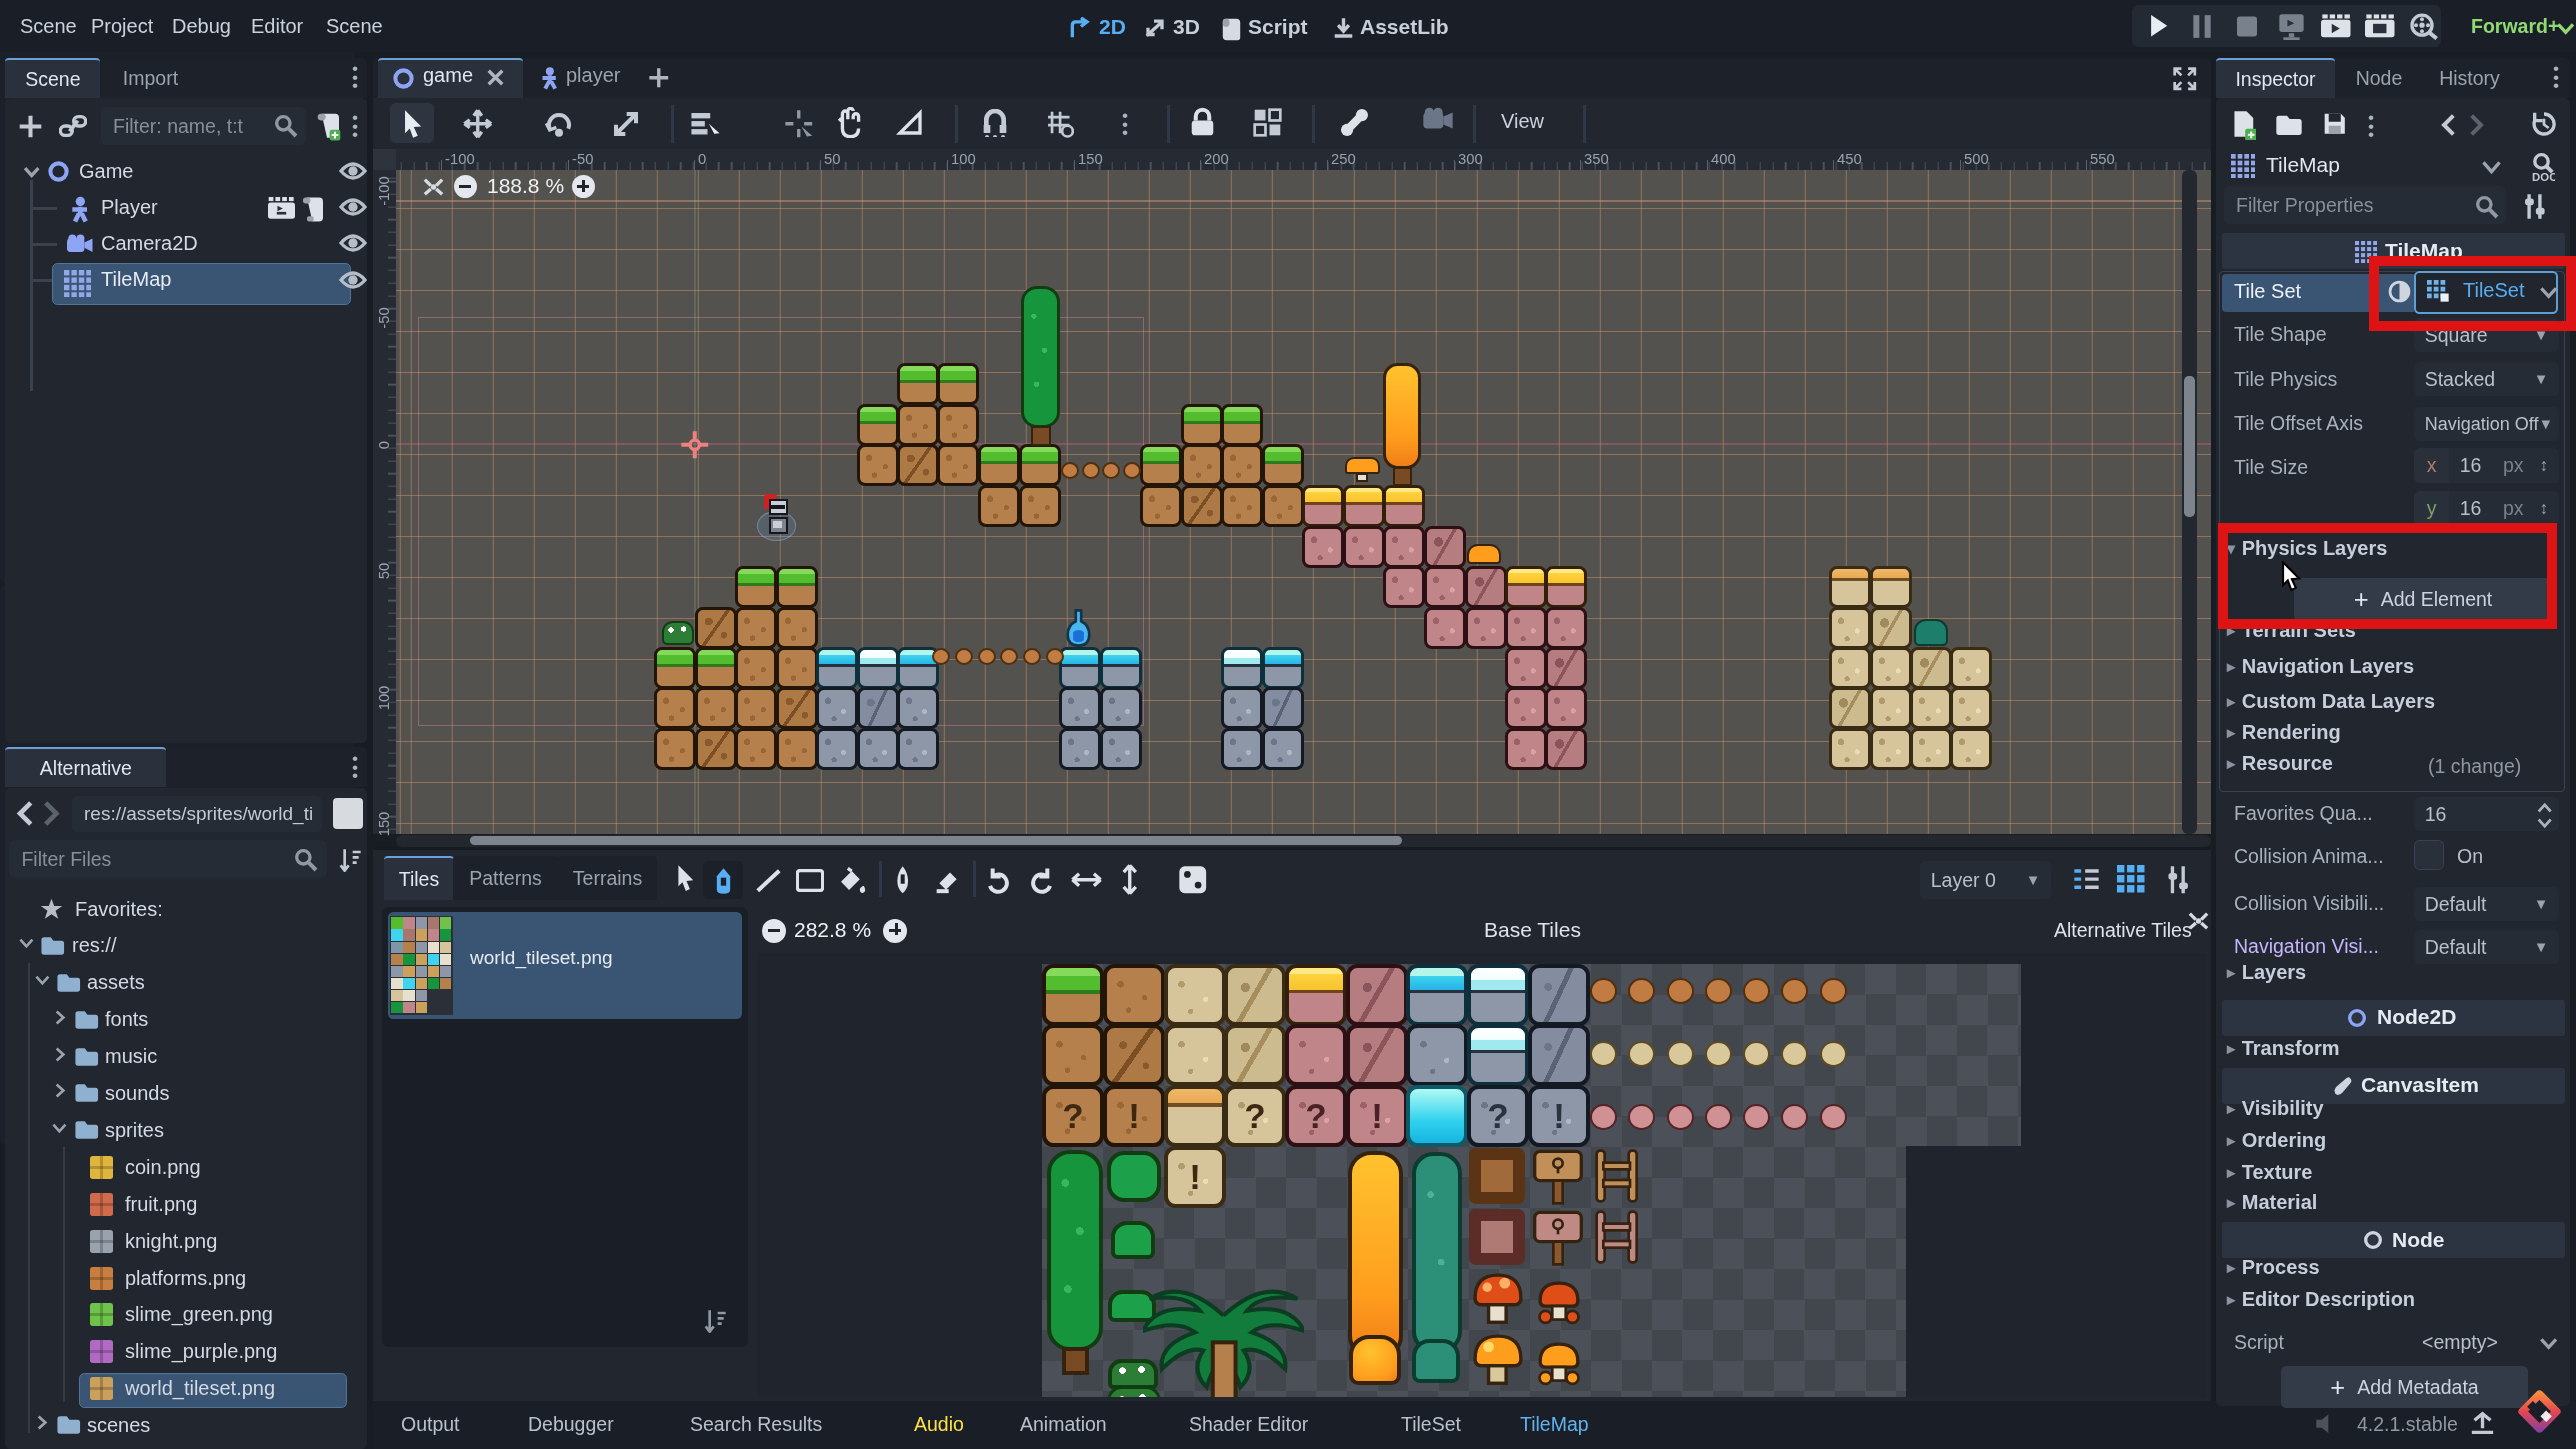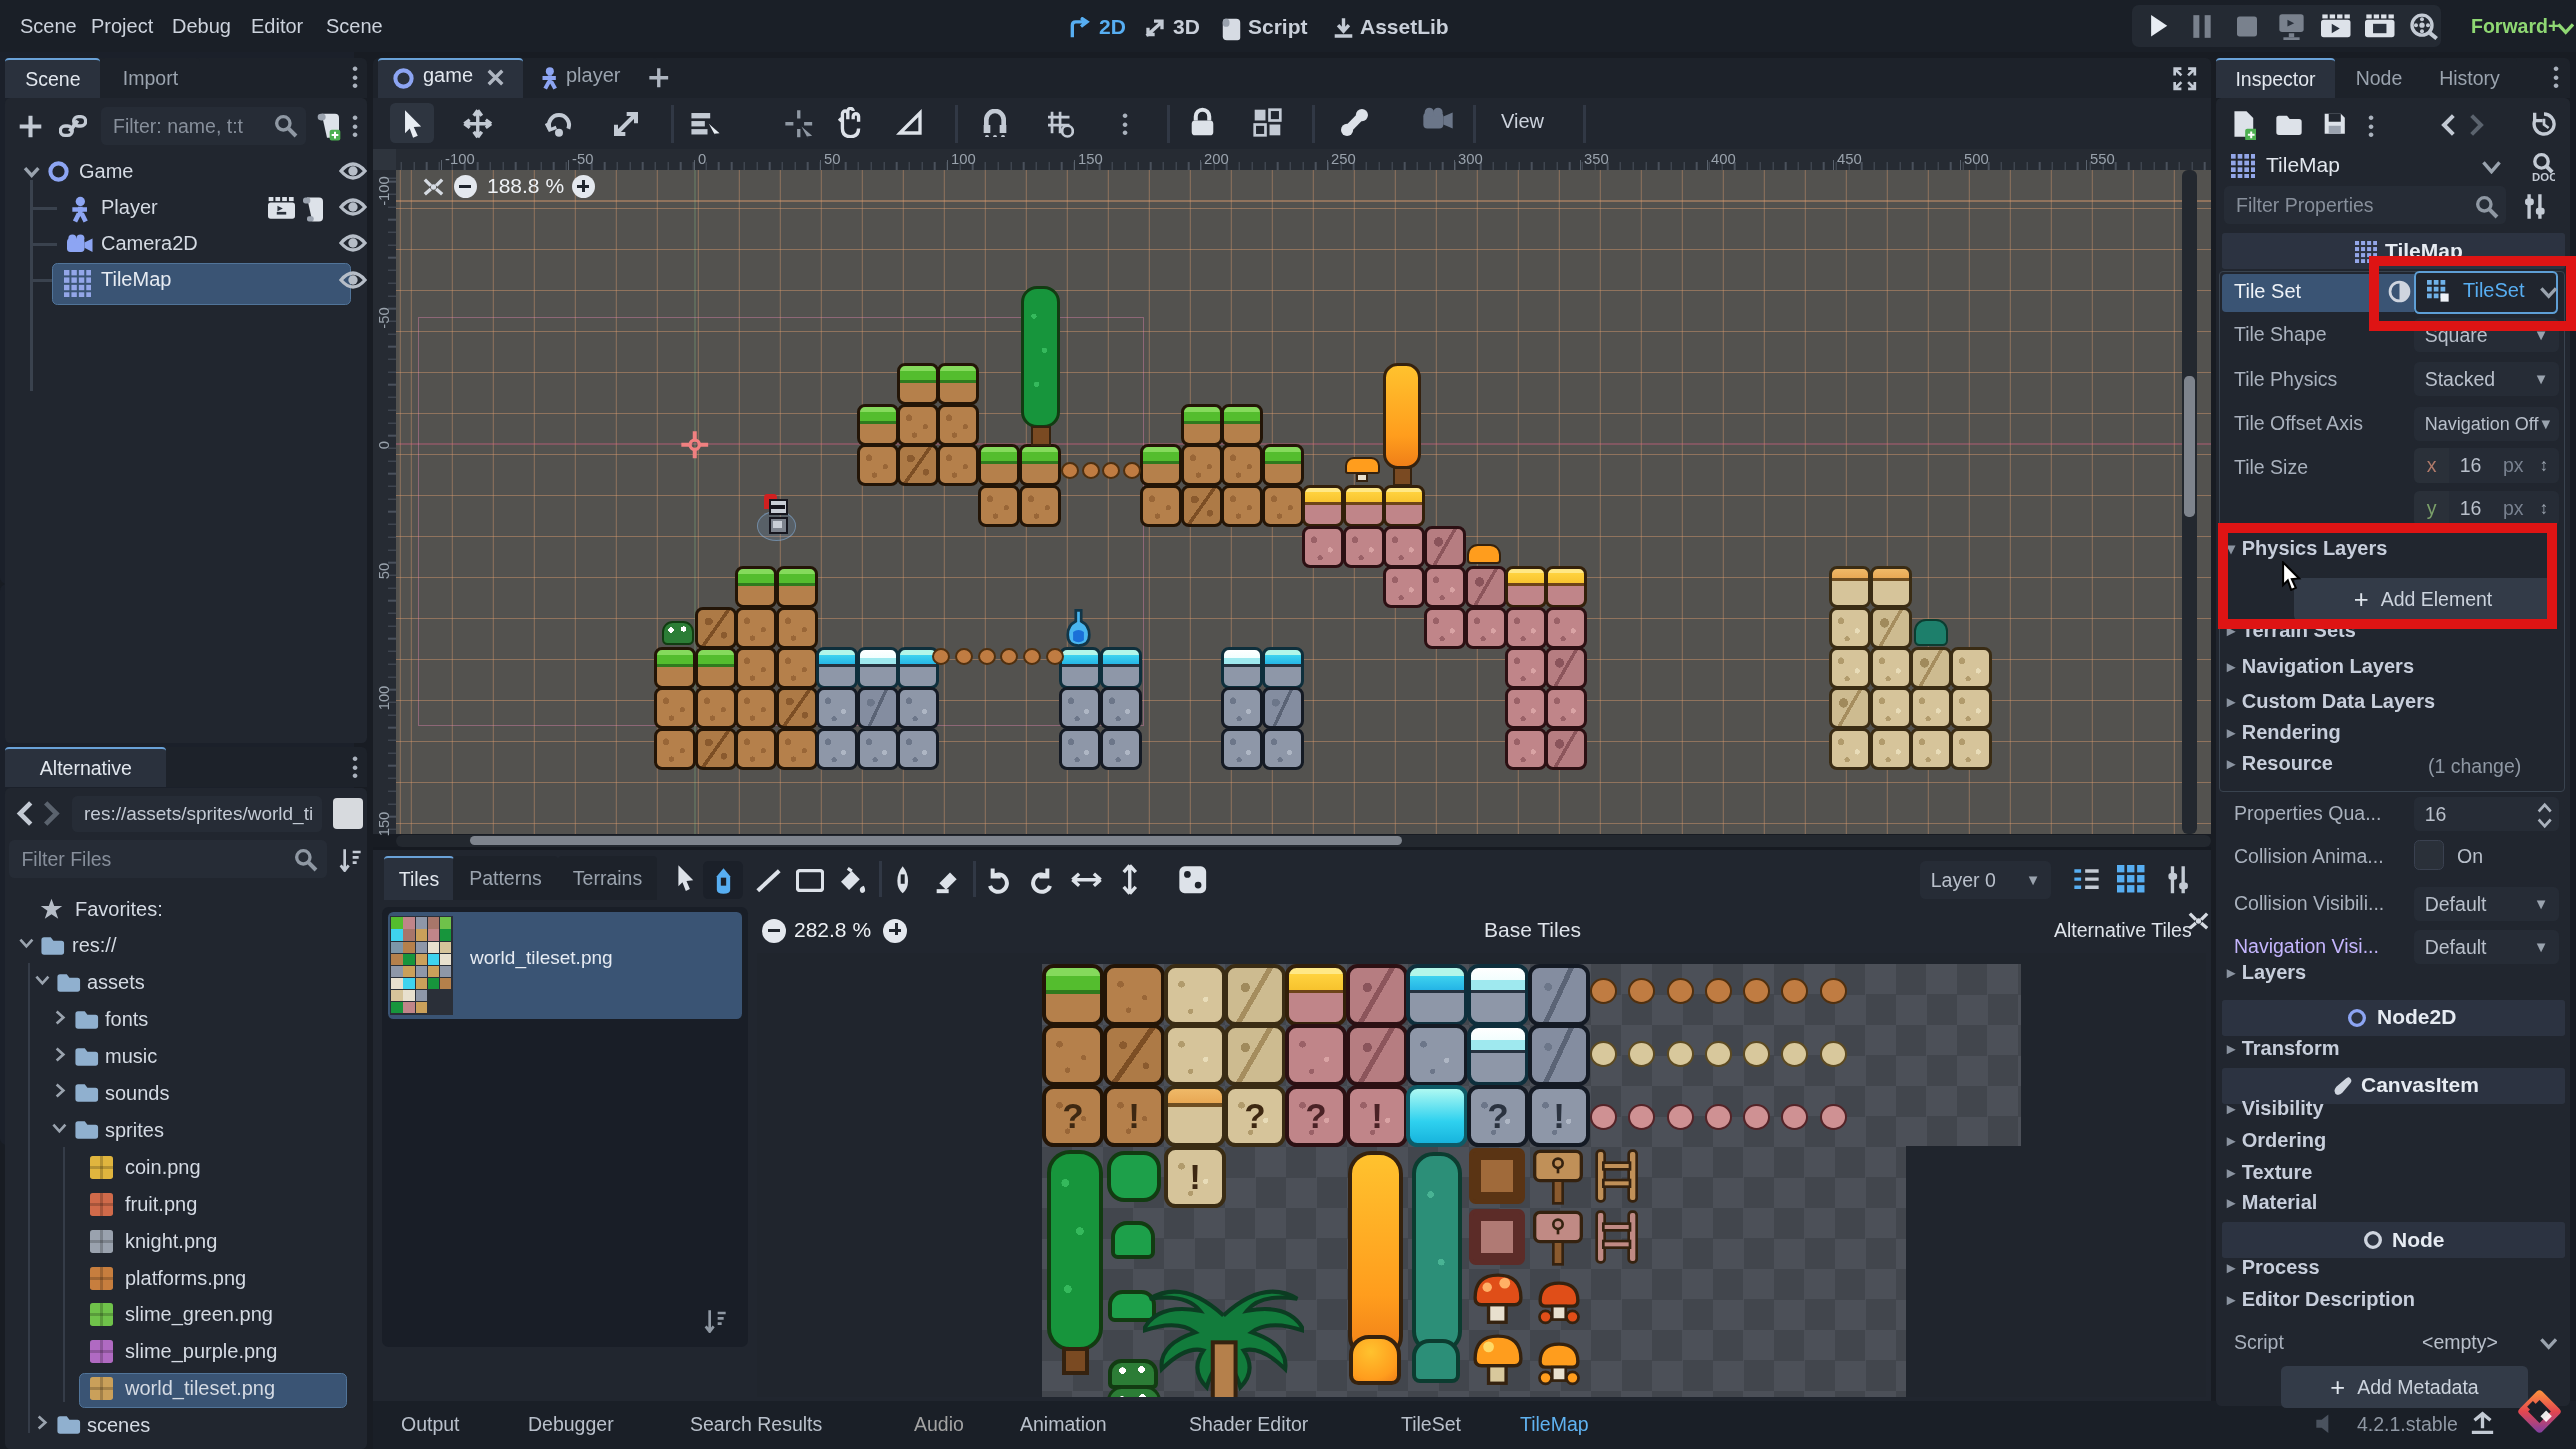--- a/index.html
+++ b/index.html
@@ -848,21 +848,21 @@
         <rect x="36" y="58" width="20" height="20" fill="#e8e0ce" stroke="#35220f" stroke-width="4"></rect>
         <circle cx="26" cy="74" r="9" fill="#ff9d1d" stroke="#35220f" stroke-width="4"></circle>
         <circle cx="66" cy="74" r="9" fill="#ff9d1d" stroke="#35220f" stroke-width="4"></circle>
       </svg>
 <div class="spr" style="left:350px;top:433px;width:54px;height:36px;background:#2c7d36;border:3.4px solid #123c12;border-radius:14.8px 14.8px 6.7px 6.7px;background-image:radial-gradient(circle 3.4px at 25% 35%,#fff 97%,transparent),radial-gradient(circle 3.4px at 68% 28%,#fff 97%,transparent)"></div>
 </div>
 <div class="abs" style="left:373px;top:1401px;width:2203px;height:48px;background:#1a1f27"></div>
 <div class="txt" style="left:401px;top:1413px;font-size:19.5px;color:#b9c0cb">Output</div>
 <div class="txt" style="left:528px;top:1413px;font-size:19.5px;color:#b9c0cb">Debugger</div>
 <div class="txt" style="left:690px;top:1413px;font-size:19.5px;color:#b9c0cb">Search Results</div>
-<div class="txt" style="left:914px;top:1413px;font-size:19.5px;color:#a3a3a3">Audio</div>
+<div class="txt" style="left:914px;top:1413px;font-size:19.5px;color:#fde047">Audio</div>
 <div class="txt" style="left:1020px;top:1413px;font-size:19.5px;color:#b9c0cb">Animation</div>
 <div class="txt" style="left:1189px;top:1413px;font-size:19.5px;color:#b9c0cb">Shader Editor</div>
 <div class="txt" style="left:1401px;top:1413px;font-size:19.5px;color:#b9c0cb">TileSet</div>
 <div class="txt" style="left:1520px;top:1413px;font-size:19.5px;color:#5fb2f0">TileMap</div>
 <svg class="abs" style="left:2315px;top:1413px" width="24" height="21.5" viewBox="0 0 36 32">
       <path d="M2 10 h8 l10 -8 v28 l-10 -8 h-8 z" fill="#4a525e"></path>
     </svg>
 <div class="txt" style="left:2357px;top:1413px;font-size:19.5px;color:#8f98a4">4.2.1.stable</div>
 <svg class="abs" style="left:2469px;top:1411px" width="27" height="24" viewBox="0 0 40 36">
       <path d="M8 14 l12 -10 12 10 M20 4 v22 M4 32 h32" stroke="#c3cad4" stroke-width="5" fill="none"></path>
@@ -1002,21 +1002,21 @@
 <div class="redbox" style="left:2218px;top:523px;width:339px;height:106px"></div>
 <svg class="abs" style="left:2279px;top:561px" width="27" height="29.5" viewBox="0 0 40 44">
       <path d="M6 2 L30 26 L19 27 L25 40 L18 43 L13 29 L6 36 z" fill="#fff" stroke="#000" stroke-width="3"></path>
     </svg>
 <div class="cat" style="left:2227px;top:619px"><span class="arr">▸</span>Terrain Sets</div>
 <div class="cat" style="left:2227px;top:655px"><span class="arr">▸</span>Navigation Layers</div>
 <div class="cat" style="left:2227px;top:690px"><span class="arr">▸</span>Custom Data Layers</div>
 <div class="cat" style="left:2227px;top:721px"><span class="arr">▸</span>Rendering</div>
 <div class="cat" style="left:2227px;top:752px"><span class="arr">▸</span>Resource</div>
 <div class="txt" style="left:2428px;top:755px;font-size:19.5px;color:#8f98a4">(1 change)</div>
-<div class="txt" style="left:2234px;top:802px;font-size:19.5px;color:#a9b1bd">Properties Qua...</div>
+<div class="txt" style="left:2234px;top:802px;font-size:19.5px;color:#a9b1bd">Favorites Qua...</div>
 <div class="ddv" style="left:2414px;top:797px;width:145px;height:34px">16</div>
 <svg class="abs" style="left:2536px;top:802px" width="17.4" height="27" viewBox="0 0 26 40">
       <path d="M4 14 L13 4 L22 14 M4 26 L13 36 L22 26" stroke="#aab2bd" stroke-width="4" fill="none"></path>
     </svg>
 <div class="txt" style="left:2234px;top:845px;font-size:19.5px;color:#a9b1bd">Collision Anima...</div>
 <div class="abs" style="left:2414px;top:840px;width:29.5px;height:29.5px;background:#2a3039;border-radius:5.4px;border:1.3px solid #3a4150"></div>
 <div class="txt" style="left:2457px;top:845px;font-size:19.5px;color:#b9c0cb">On</div>
 <div class="txt" style="left:2234px;top:892px;font-size:19.5px;color:#a9b1bd">Collision Visibili...</div>
 <div class="ddv" style="left:2414px;top:887px;width:145px;height:34px">Default<span class="chev">▼</span></div>
 <div class="txt" style="left:2234px;top:935px;font-size:19.5px;color:#c4b5fd">Navigation Visi...</div>

